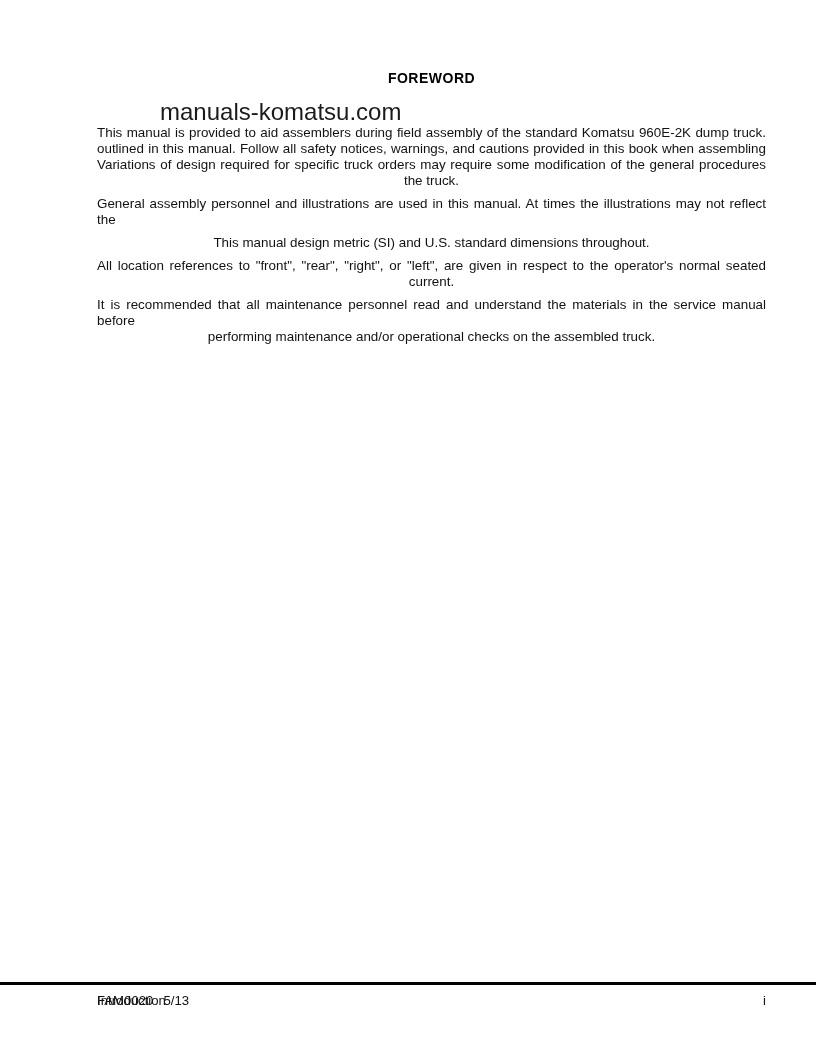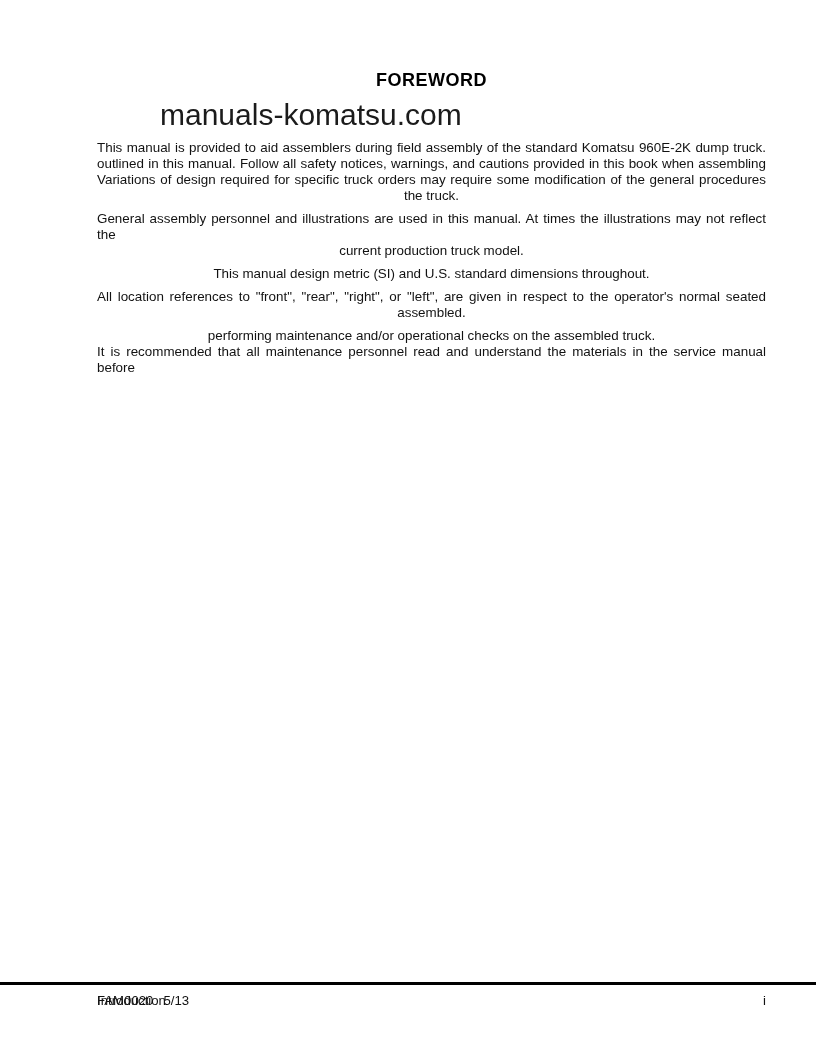--- a/index.html
+++ b/index.html
@@ -11,40 +11,40 @@
     overflow: hidden;
     font-family: "Liberation Sans", sans-serif;
     color: #141414;
   }
   .heading {
     position: absolute;
     left: 97px;
     top: 70px;
     width: 669px;
     text-align: center;
-    font-size: 18px;
+    font-size: 14px;
     font-weight: bold;
     letter-spacing: 0.5px;
     color: #000000;
     white-space: nowrap;
   }
   .watermark {
     position: absolute;
     left: 160px;
     top: 98px;
-    font-size: 30px;
+    font-size: 24px;
     font-weight: normal;
     letter-spacing: 0px;
     color: #1b1b1b;
     white-space: nowrap;
   }
   .body-text {
     position: absolute;
     left: 97px;
-    top: 140px;
+    top: 125px;
     width: 669px;
     font-size: 13.4px;
     line-height: 16px;
     color: #121212;
   }
   .para { margin: 0 0 7px 0; }
   .line { text-align: center; }
   .line.j {
     text-align: justify;
     text-align-last: justify;
@@ -83,32 +83,31 @@
 
   <div class="body-text">
       <div class="para">
         <div class="line j">This manual is provided to aid assemblers during field assembly of the standard Komatsu 960E-2K dump truck.</div>
         <div class="line j">outlined in this manual. Follow all safety notices, warnings, and cautions provided in this book when assembling</div>
         <div class="line j">Variations of design required for specific truck orders may require some modification of the general procedures</div>
         <div class="line">the truck.</div>
       </div>
       <div class="para">
         <div class="line j">General assembly personnel and illustrations are used in this manual. At times the illustrations may not reflect the</div>
-        <div class="line">current production truck model.</div>
       </div>
       <div class="para">
         <div class="line">This manual design metric (SI) and U.S. standard dimensions throughout.</div>
       </div>
       <div class="para">
         <div class="line j">All location references to "front", "rear", "right", or "left", are given in respect to the operator's normal seated</div>
-        <div class="line">assembled.</div>
+        <div class="line">current.</div>
       </div>
       <div class="para">
+        <div class="line j">It is recommended that all maintenance personnel read and understand the materials in the service manual before</div>
         <div class="line">performing maintenance and/or operational checks on the assembled truck.</div>
-        <div class="line j">It is recommended that all maintenance personnel read and understand the materials in the service manual before</div>
       </div>
     </div>
 
   <div class="footer-rule"></div>
 
   <div class="footer">
     <span class="footer-left">
       <span>FAM0020</span><span class="footer-revision">5/13</span>
     </span>
     <span class="footer-center">Introduction</span>

